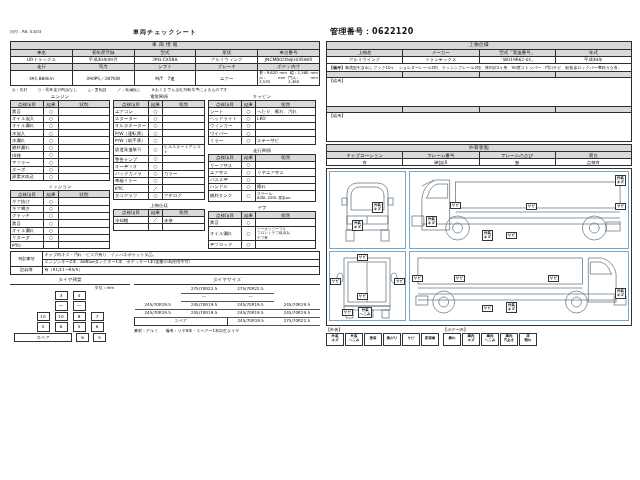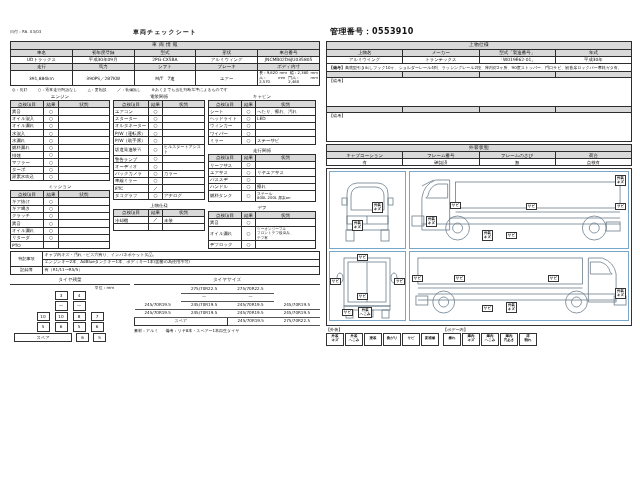--- a/index.html
+++ b/index.html
@@ -80,21 +80,21 @@
 </style>
 </head>
 <body>
 
 <div class="page">
 
   <div class="tophead">
     <div class="date-txt">日付：R6. 03/03</div>
     <div class="doc-title">車両チェックシート</div>
   </div>
-  <div class="mgmt">管理番号：0553910</div>
+  <div class="mgmt">管理番号：0622120</div>
 
   <div class="left">
 
     <table>
       <tbody>
           <tr>
             <td class="sect-title" colspan="10">車 両 情 報</td>
           </tr>
       <tr>
         <td class="hdr" colspan="2">車名</td>

